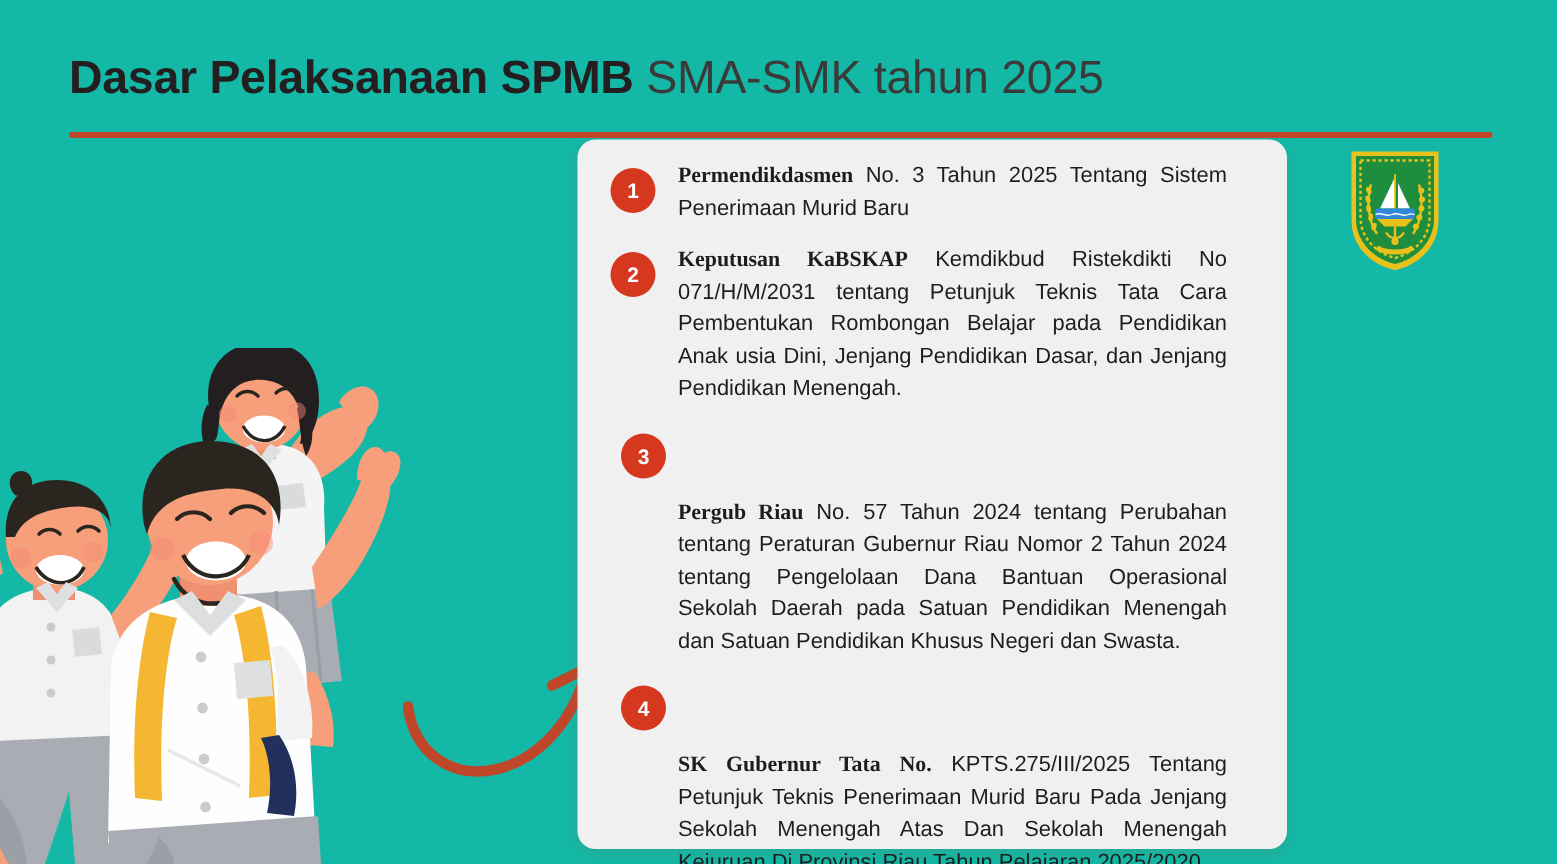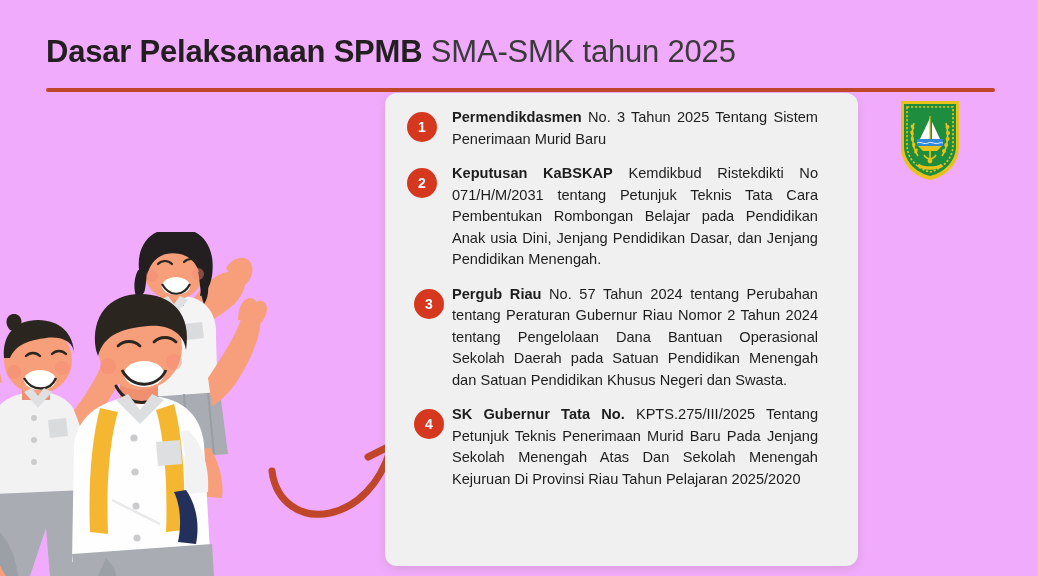--- a/index.html
+++ b/index.html
@@ -13,21 +13,21 @@
   body {
     font-family: "Liberation Sans", "DejaVu Sans", sans-serif;
     background: #fdf2d6;
     position: relative;
   }
 
   .slide {
     position: relative;
     width: 1038px;
     height: 576px;
-    background: #f0abfc;
+    background: #14b8a6;
     overflow: hidden;
   }
 
   
   .title-block {
     position: absolute;
     left: 46px;
     top: 32px;
     width: 900px;
     z-index: 30;
@@ -104,23 +104,23 @@
   .item-text {
     flex: 1 1 auto;
     margin-left: 15px;
     font-size: 14.6px;
     line-height: 21.5px;
     color: #1d1d1d;
     text-align: justify;
     text-justify: inter-word;
     hyphens: none;
   }
-  .item.shift .item-text { margin-left: 8px; }
-
-  .item-text b { font-weight: bold; }
+  .item.shift .item-text { margin-left: 8px; margin-top: 48px; }
+
+  .item-text b { font-weight: bold; font-family: Liberation Serif, serif; }
 
   
   .emblem {
     position: absolute;
     left: 899px;
     top: 99px;
     width: 62px;
     height: 83px;
     z-index: 30;
   }

